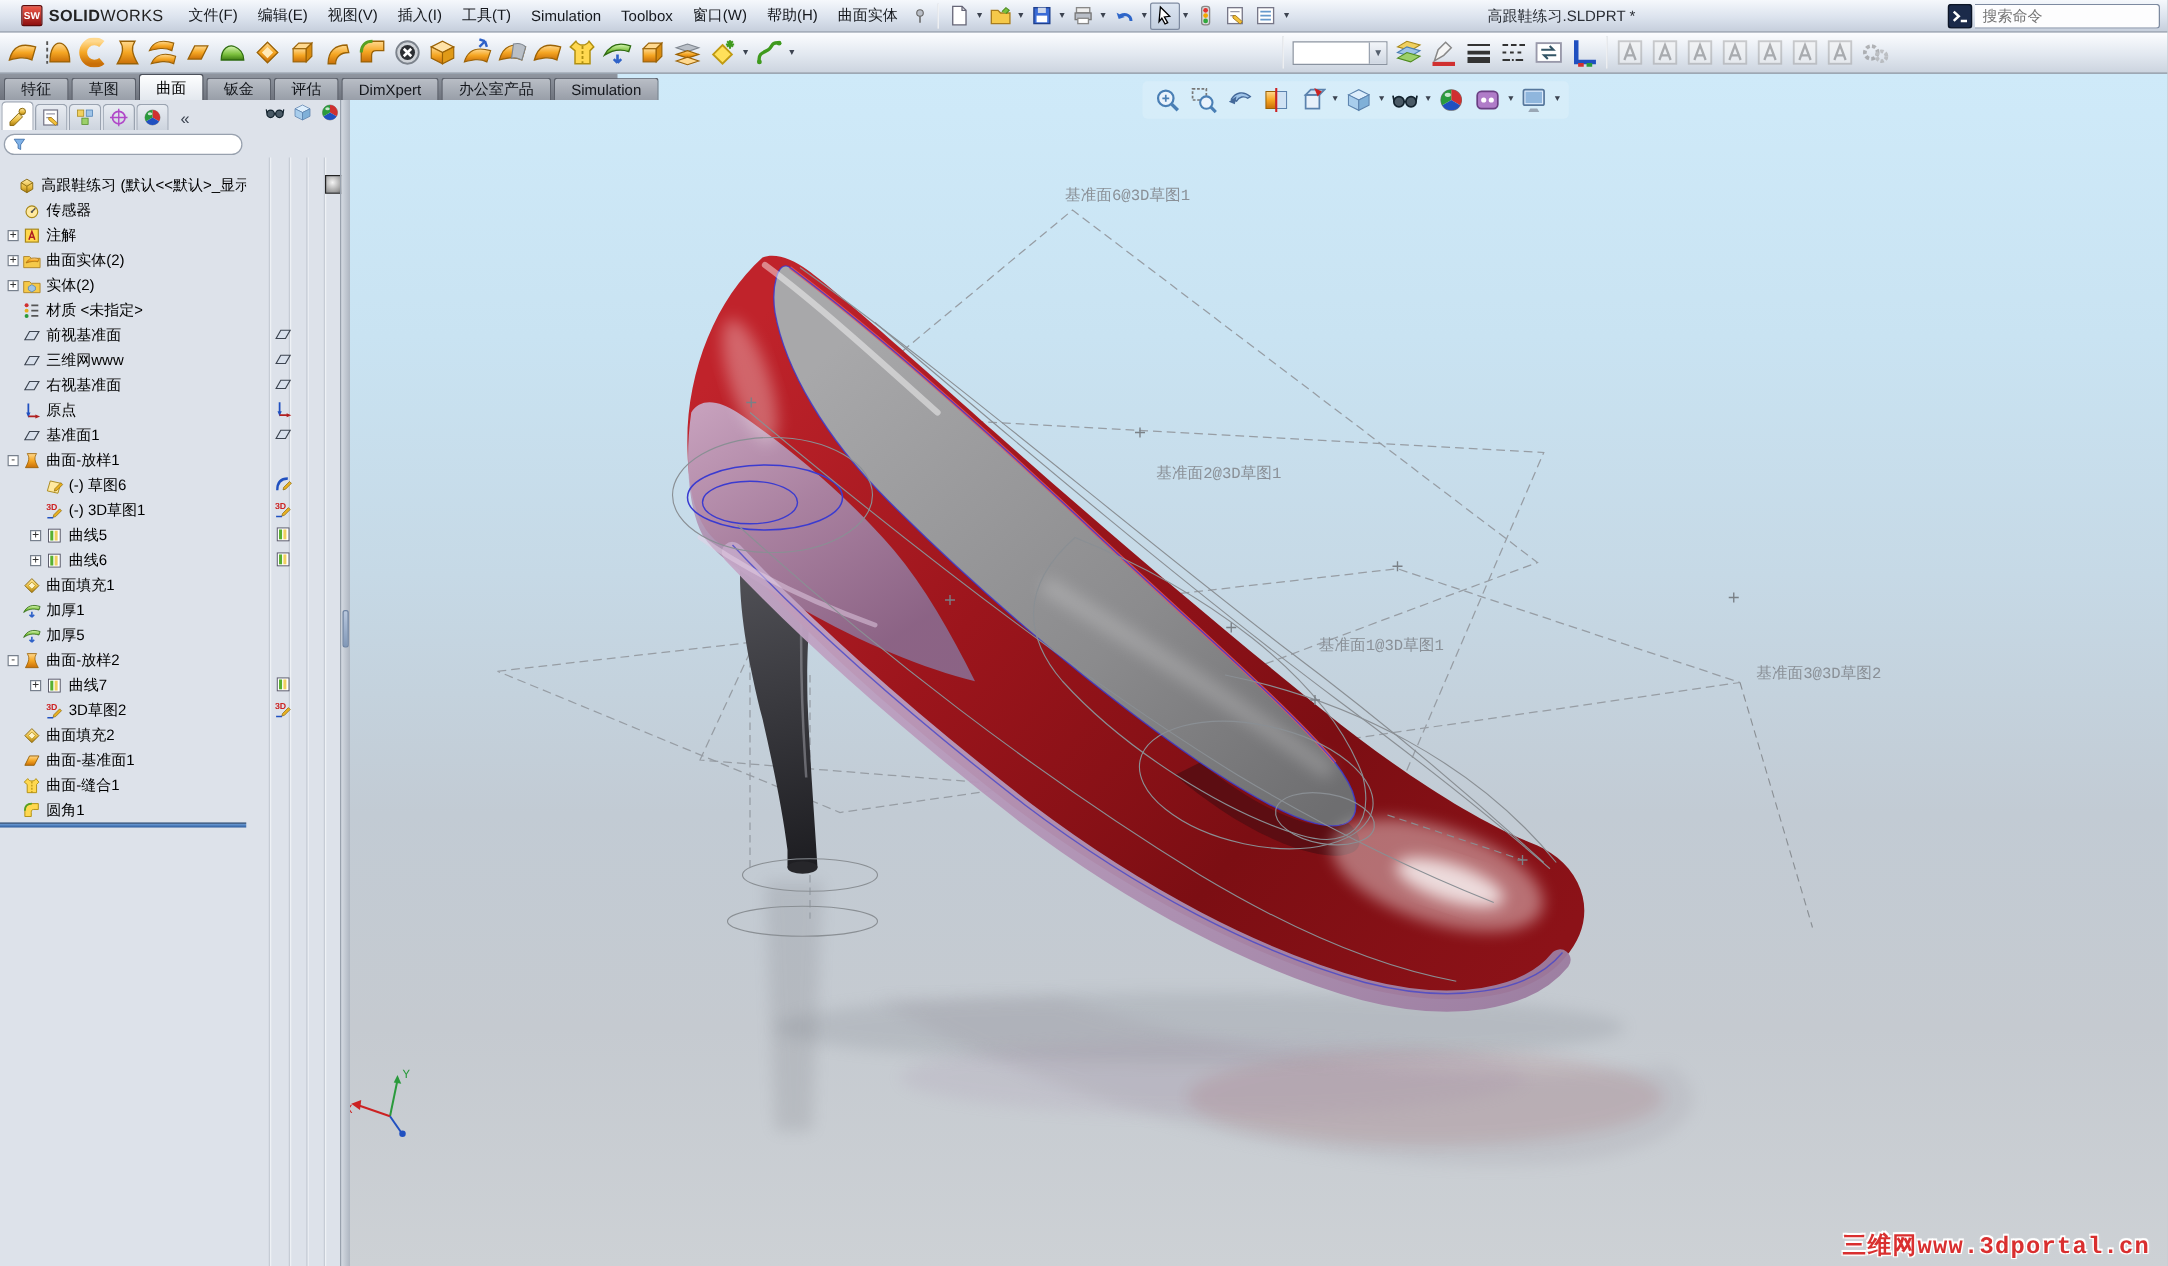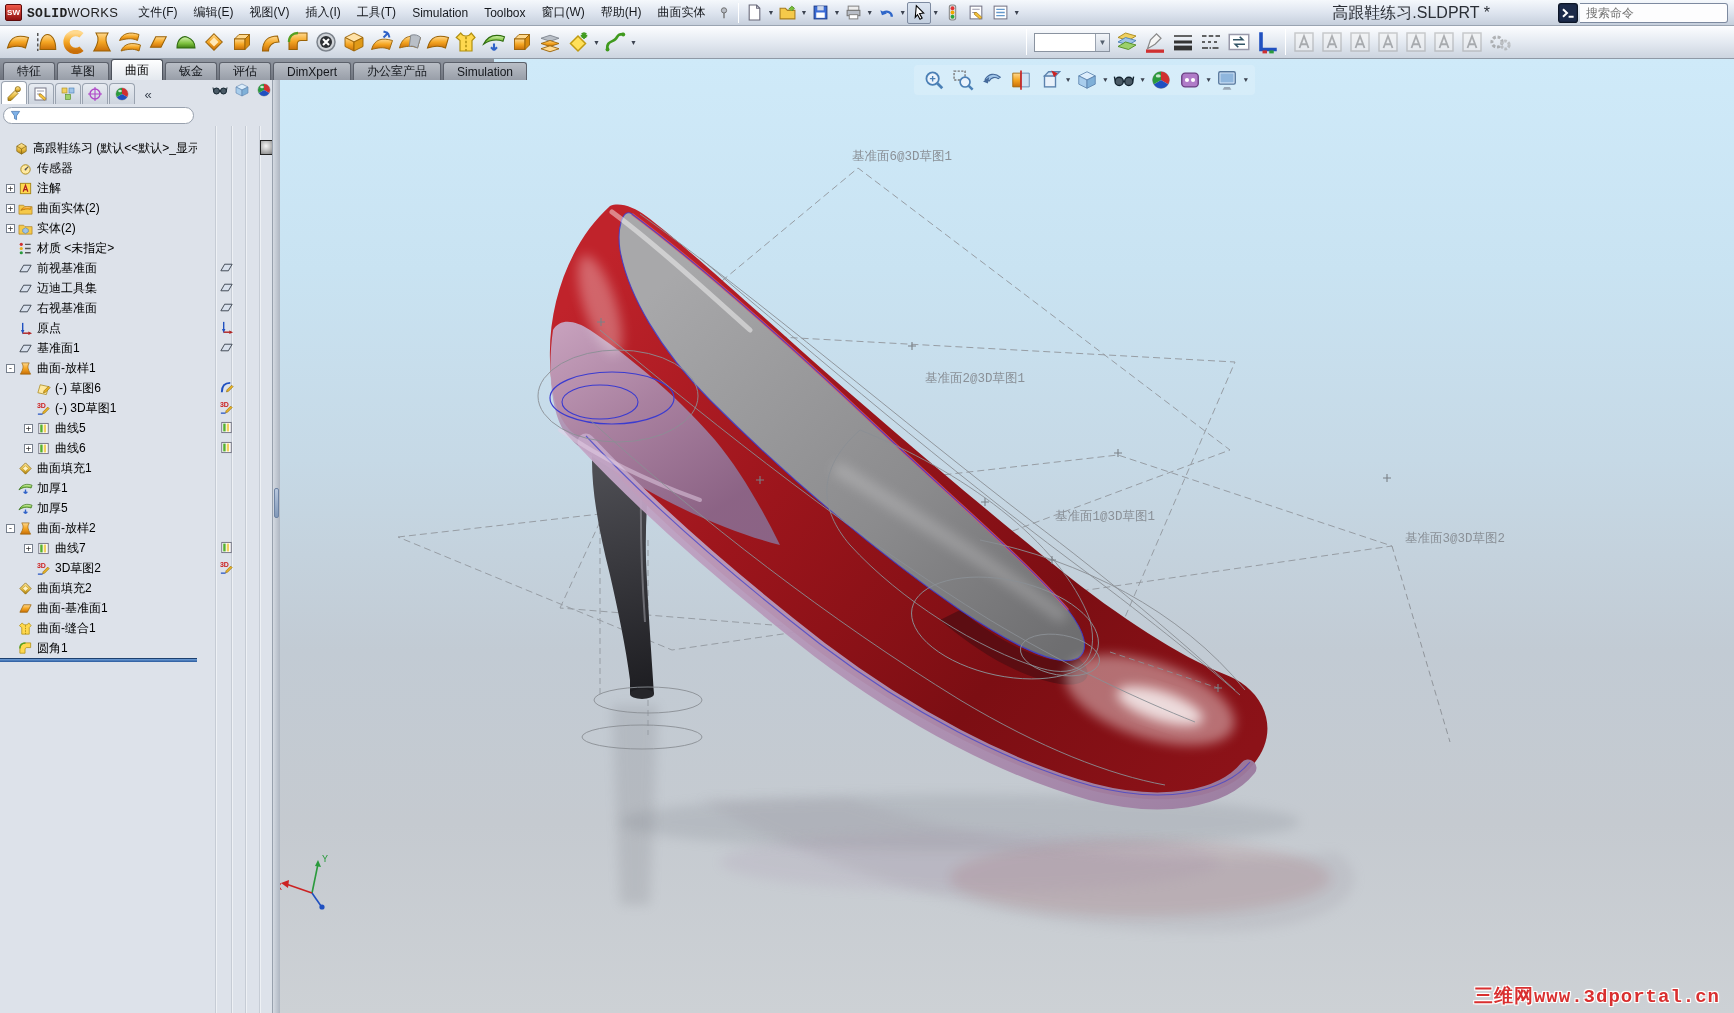--- a/index.html
+++ b/index.html
@@ -2,38 +2,38 @@
 <html><head>
 <meta charset="utf-8">
 <style>
   * { box-sizing: border-box; margin: 0; padding: 0; }
   html,body { width:1734px; height:1013px; overflow:hidden; }
   body { font-family:"Liberation Sans",sans-serif; position:relative; background:#c8cdd4; }
 
   
   .menubar { position:absolute; left:0; top:0; width:1734px; height:26px;
     background:linear-gradient(#f5f8fc,#dce3ee 55%,#c6cfdc);
-    border-bottom:1px solid #9aa4b2; display:flex; align-items:center; z-index:40; }
+    border-bottom:1px solid #9aa4b2; display:flex; align-items:center; z-index:40;padding-left:12px; }
   .logo { display:flex; align-items:center; gap:5px; padding:0 12px 0 5px; }
   .logo-box { width:17px; height:17px; border-radius:2px; border:1px solid #5c0a0a;
     background:linear-gradient(#f05a4a,#8f1010); color:#fff; font-size:8px; font-weight:bold;
     display:flex; align-items:center; justify-content:center; }
   .brand { font-size:13px; color:#222; letter-spacing:.3px; }
-  .brand b { font-weight:bold;font-family:Liberation Mono, monospace; } .brand span { font-weight:normal; }
+  .brand b { font-weight:bold; } .brand span { font-weight:normal; }
   .menus { display:flex; height:100%; align-items:center; }
   .menu-item { padding:5px 8px; font-size:12px; color:#15181d; cursor:default; }
   .pinbtn { width:20px; height:20px; display:flex; align-items:center; justify-content:center; }
   .qsep { width:1px; height:20px; background:#aeb6c2; border-right:1px solid #fff; margin:0 4px; }
   .quickbar { display:flex; align-items:center; }
   .qicon { width:24px; height:22px; display:flex; align-items:center; justify-content:center; border-radius:2px; }
   .qicon svg { width:17px; height:17px; }
   .qicon.pressed { border:1px solid #7d8aa0; background:linear-gradient(#dde6f2,#c2cede); }
   .caret { font-size:7px; color:#3c4350; margin:0 1px; }
   .win-title { position:absolute; left:1190px; top:0; width:300px; height:26px; line-height:26px;
-    font-size:16px; color:#2b2f36; text-align:right; }
+    font-size:12px; color:#2b2f36; text-align:left; }
   .searchbox { position:absolute; right:6px; top:3px; height:20px; display:flex; align-items:center; }
   .search-btn { width:24px; height:20px; border-radius:3px 0 0 3px; }
   .search-btn svg { width:24px; height:20px; }
   .search-input { width:148px; height:20px; border:1px solid #7d8aa0; border-left:none;
     border-radius:0 3px 3px 0; font-size:12px; padding:0 6px; color:#444; background:#fdfdfe; }
 
   
   .toolbar2 { position:absolute; left:0; top:26px; width:1734px; height:33px;
     background:linear-gradient(#fcfdff,#e2e8f0 55%,#ccd4df);
     border-bottom:1px solid #8f99a6; display:flex; align-items:center; padding-left:4px; z-index:39; }
@@ -1012,21 +1012,21 @@
           <use href="#ty-plane"></use>
         </svg>
         <span class="tlabel">前视基准面</span>
       </div>
       <div class="trow">
         <span style="width: 6px; flex: 0 0 auto;"></span>
         <span class="expand-spacer"></span>
         <svg viewBox="0 0 16 16" class="ti">
           <use href="#ty-plane"></use>
         </svg>
-        <span class="tlabel">迈迪工具集</span>
+        <span class="tlabel">三维网www</span>
       </div>
       <div class="trow">
         <span style="width: 6px; flex: 0 0 auto;"></span>
         <span class="expand-spacer"></span>
         <svg viewBox="0 0 16 16" class="ti">
           <use href="#ty-plane"></use>
         </svg>
         <span class="tlabel">右视基准面</span>
       </div>
       <div class="trow">

